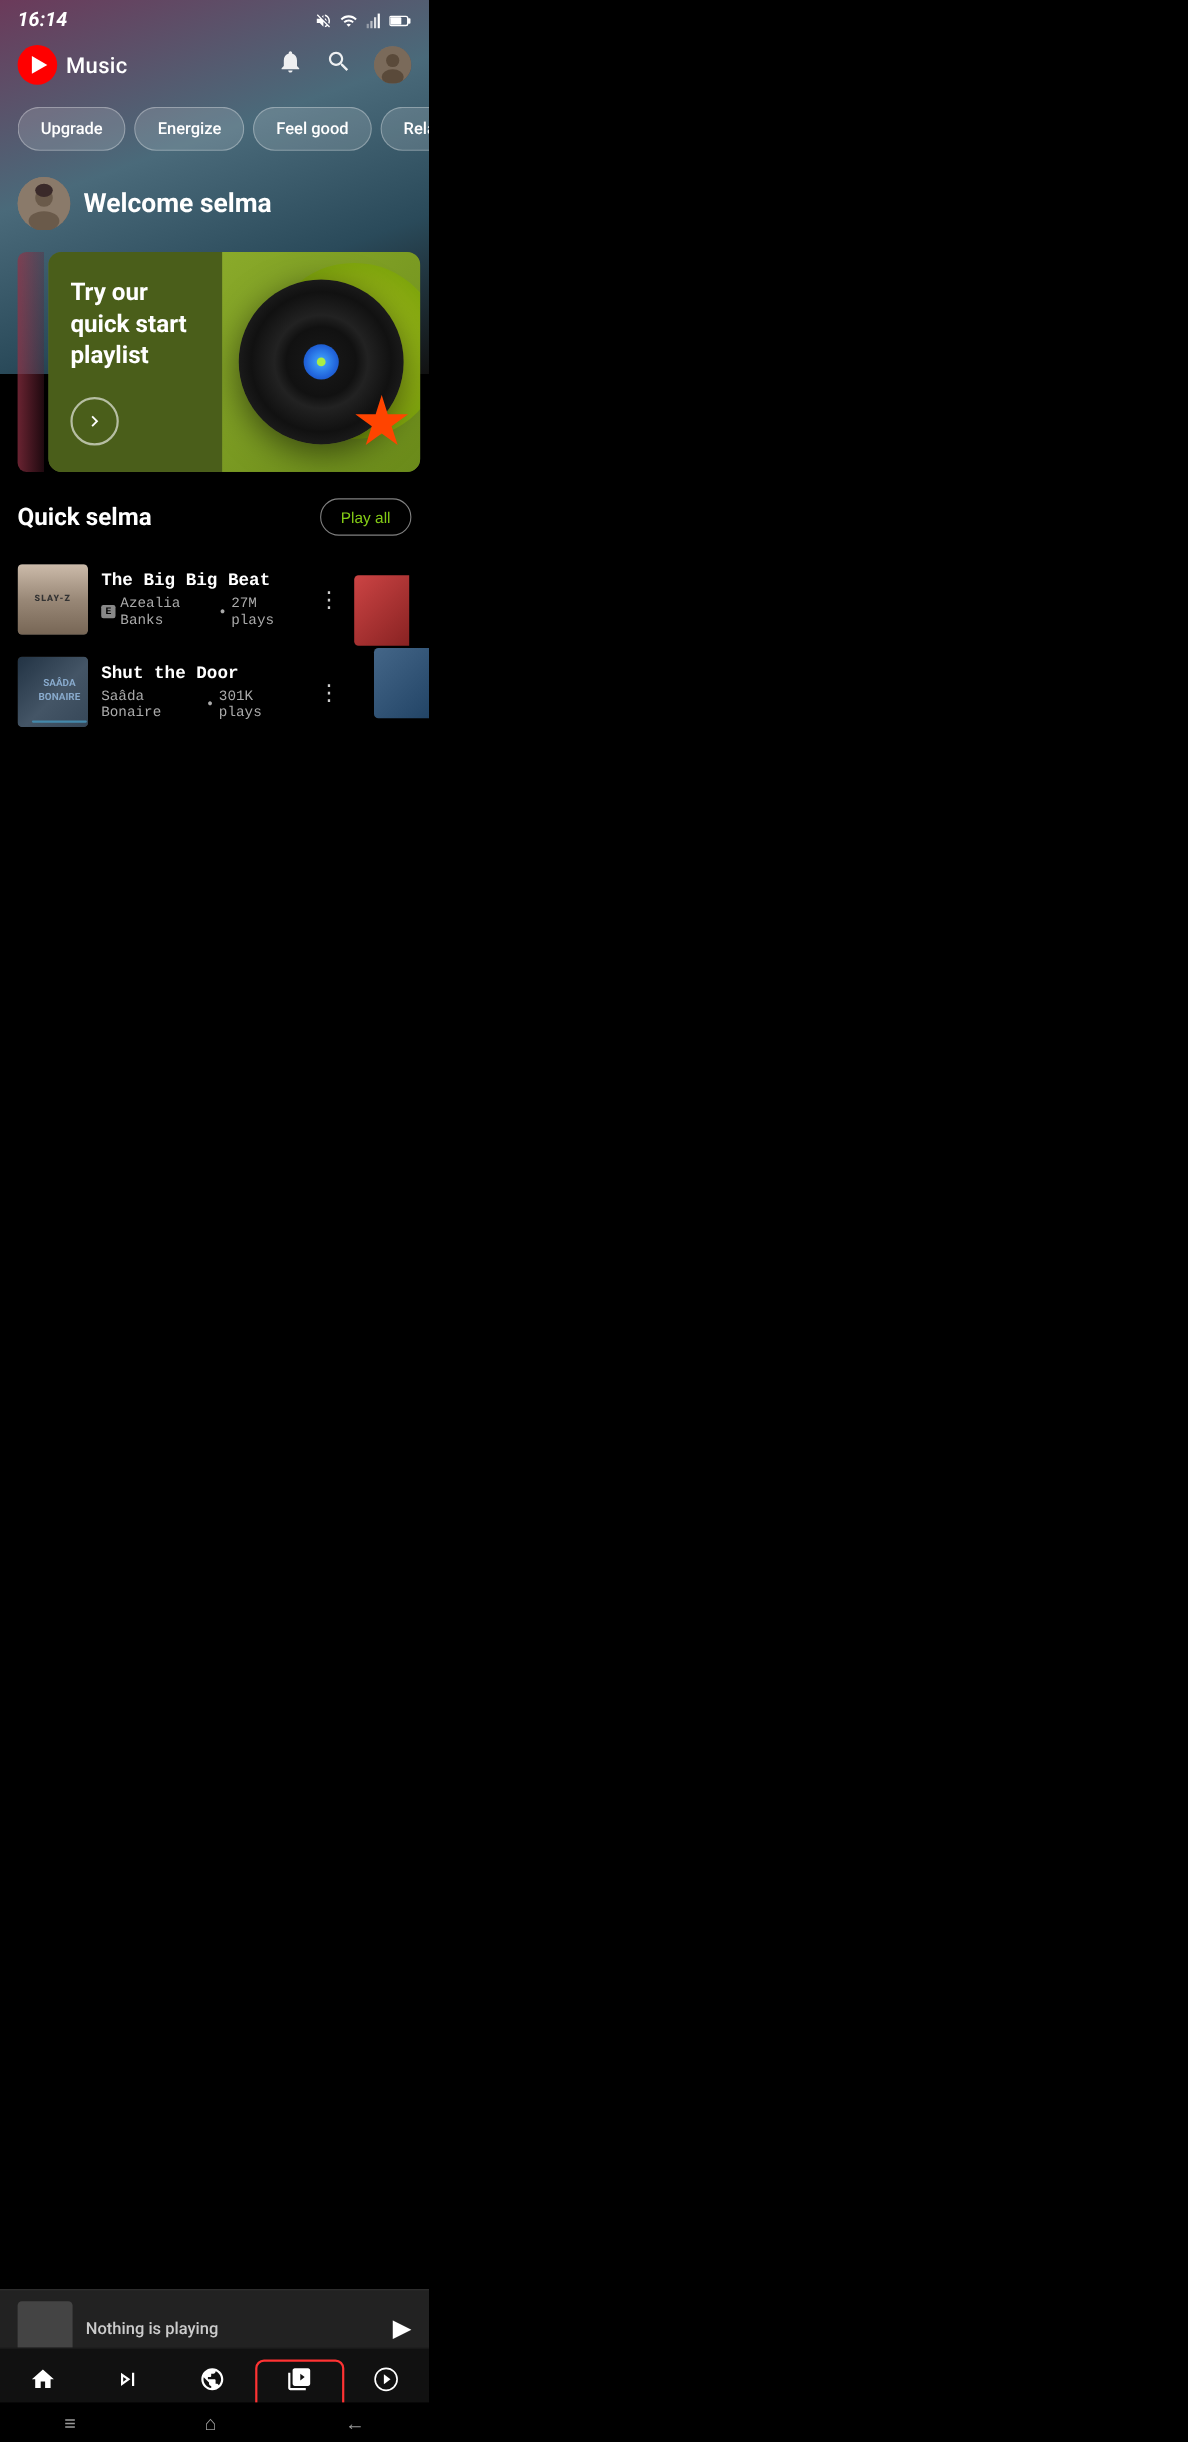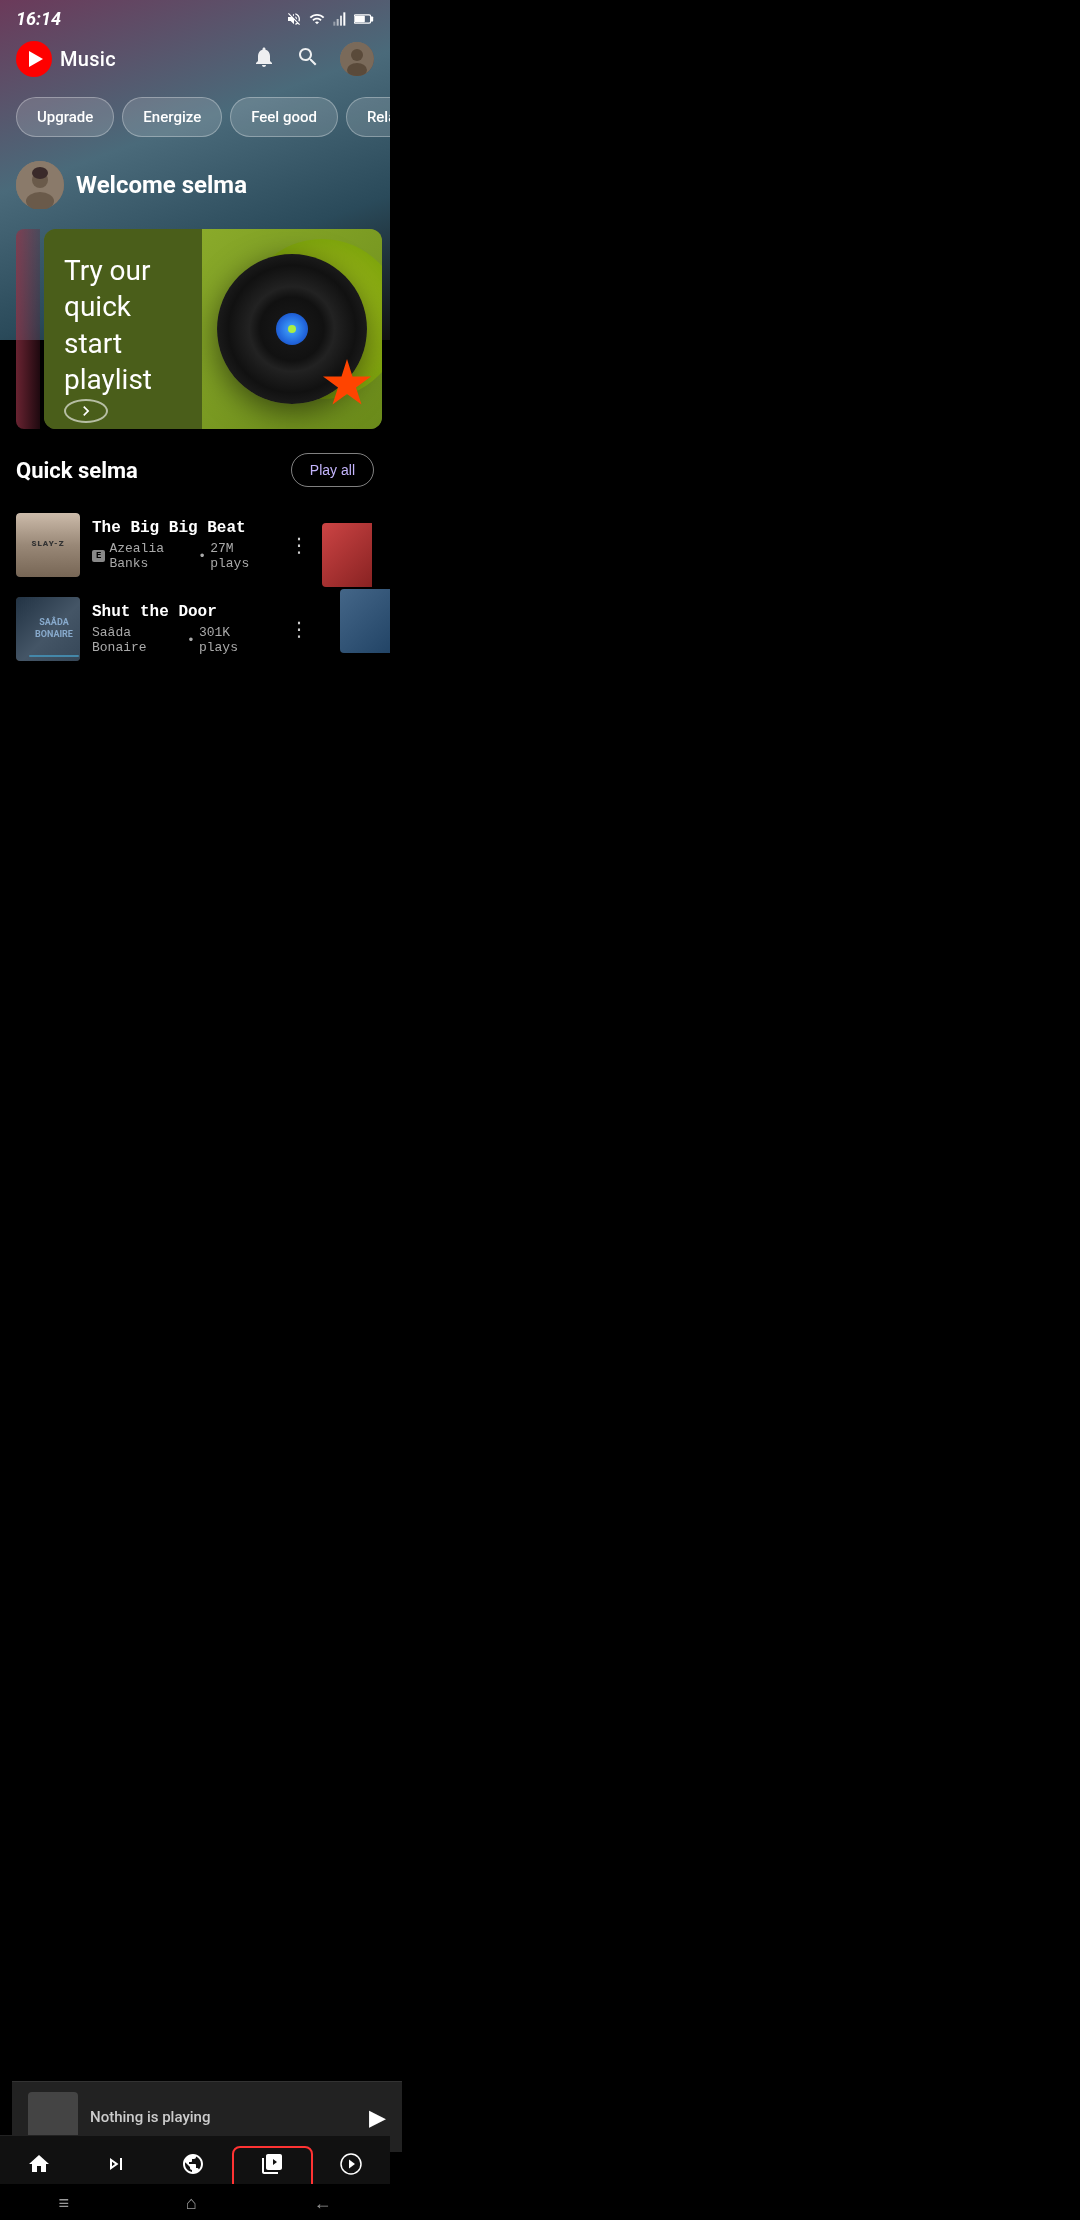--- a/index.html
+++ b/index.html
@@ -152,22 +152,22 @@
     }
     .quick-start-left {
       flex: 1;
       padding: 24px 20px;
       display: flex;
       flex-direction: column;
       justify-content: space-between;
       background: #4a5e1a;
     }
     .quick-start-title {
-      font-size: 28px;
-      font-weight: 400;
+      font-size: 22px;
+      font-weight: 700;
       line-height: 1.3;
     }
     .quick-start-arrow {
       width: 44px;
       height: 44px;
       border: 2px solid rgba(255,255,255,0.6);
       border-radius: 50%;
       display: flex;
       align-items: center;
       justify-content: center;
@@ -235,21 +235,21 @@
       font-weight: 700;
     }
     .play-all-btn {
       border: 1.5px solid rgba(255,255,255,0.5);
       border-radius: 20px;
       padding: 8px 18px;
       font-size: 14px;
       font-weight: 500;
       cursor: pointer;
       background: transparent;
-      color: #c4b5fd;
+      color: #84cc16;
     }
 
     
     .track-item {
       display: flex;
       align-items: center;
       gap: 12px;
       padding: 10px 0;
       border-bottom: none;
     }
@@ -304,21 +304,20 @@
       bottom: 68px;
       left: 0;
       right: 0;
       width: 390px;
       background: #222;
       display: flex;
       align-items: center;
       padding: 10px 16px;
       gap: 12px;
       border-top: 1px solid #333;
-      margin-left: 12px;
     }
     .now-playing-thumb {
       width: 50px;
       height: 50px;
       background: #444;
       border-radius: 4px;
       flex-shrink: 0;
     }
     .now-playing-text {
       flex: 1;

